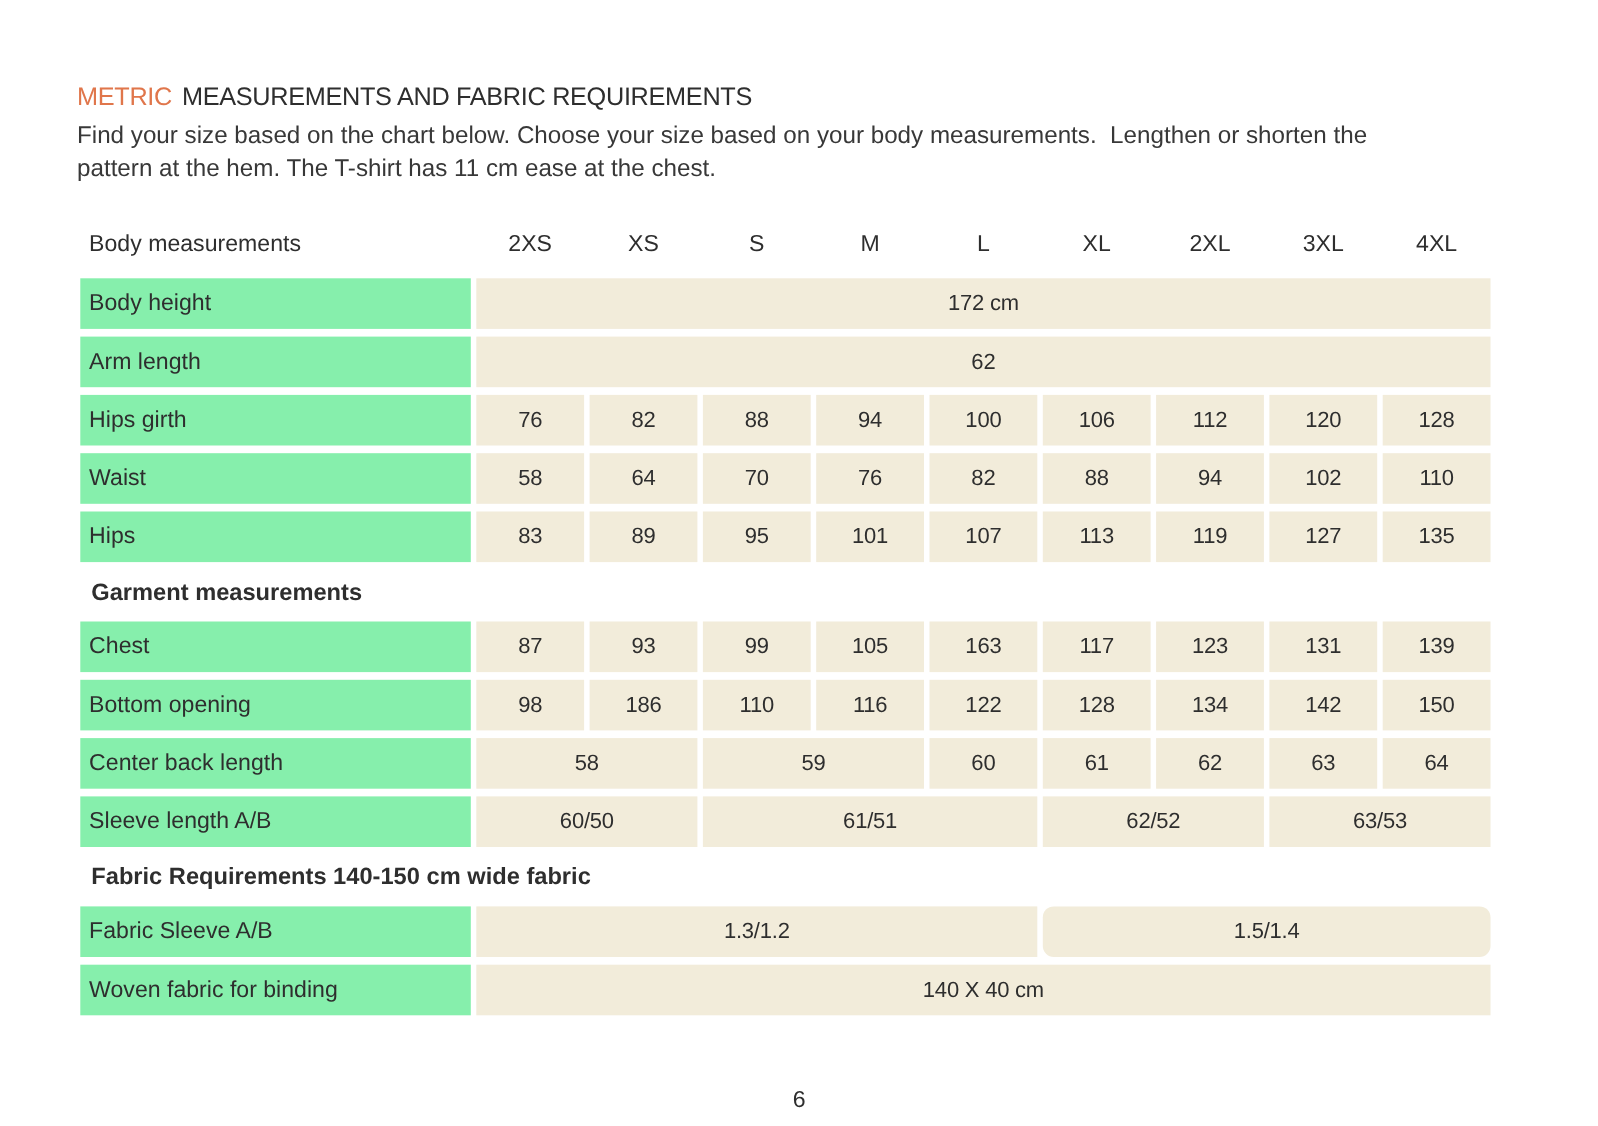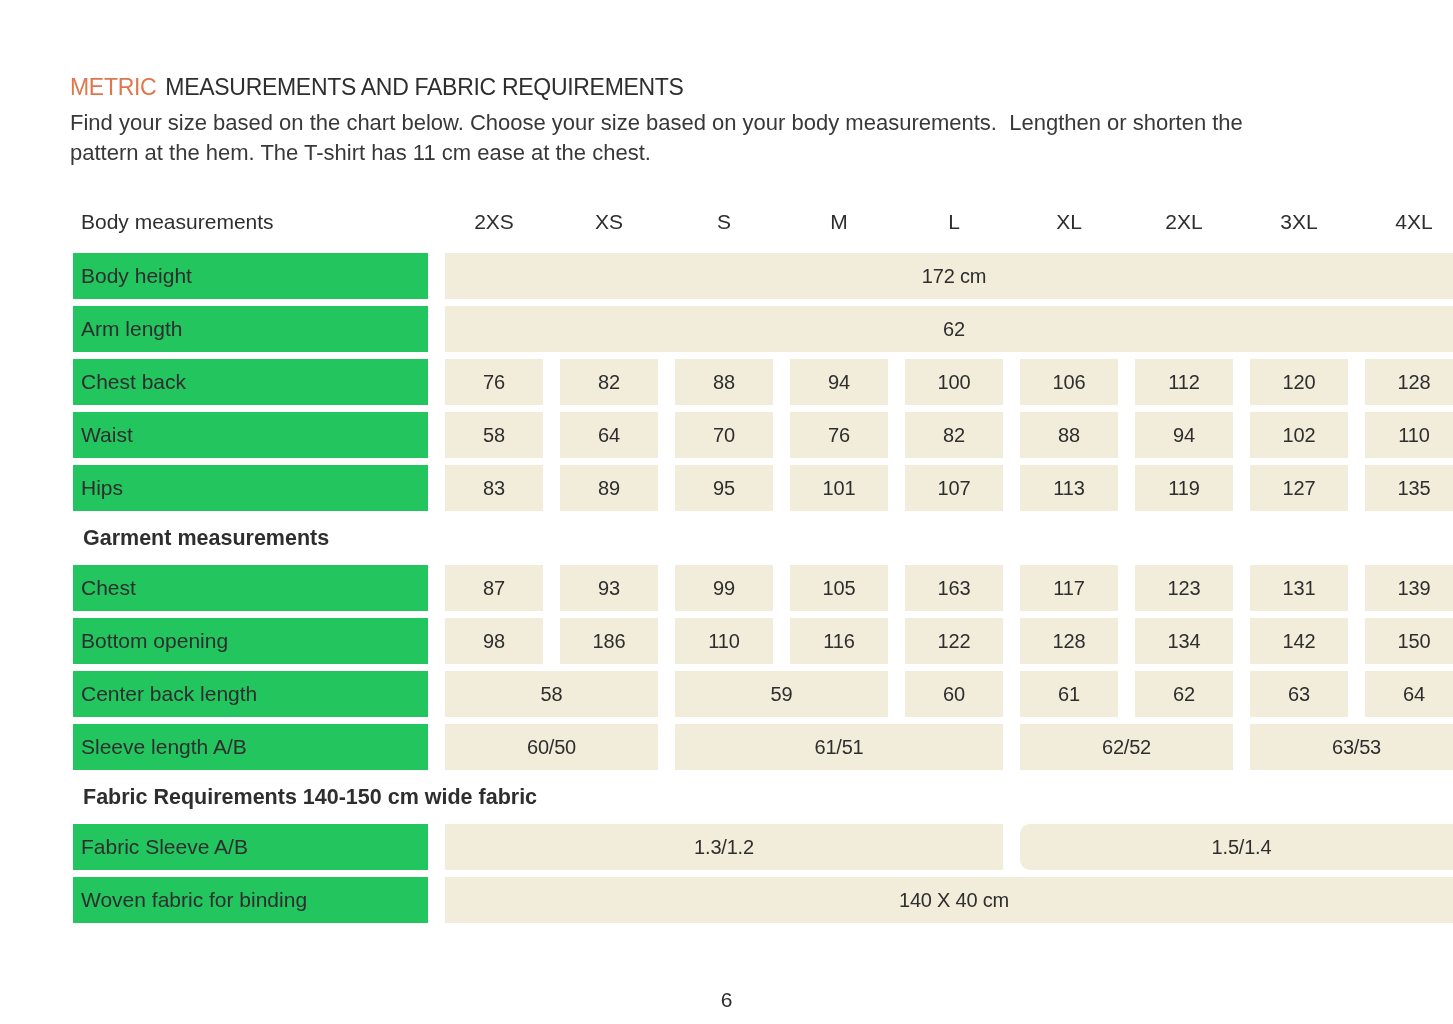--- a/index.html
+++ b/index.html
@@ -44,36 +44,36 @@
   
   .table {
     position: absolute;
     left: 73px;
     top: 204px;
     width: 1292px;
   }
   .row {
     display: grid;
     grid-template-columns: 355px repeat(9, 98px);
-    column-gap: 17px;
+    column-gap: 5px;
     margin-bottom: 7px;
     text-align: center;
   }
   .header-row { height: 36px; margin-bottom: 13px; }
   .header-label {
     display: flex; align-items: center;
     padding-left: 8px; font-size: 21px;
   }
   .size-header {
     display: flex; align-items: center; justify-content: center;
     font-size: 21px;
   }
   .data-row { height: 46px; }
   .label-cell {
-    background: #22c55e;
+    background: #86efac;
     display: flex; align-items: center;
     padding-left: 8px;
     font-size: 21px;
   }
   .data-cell {
     background: #f2ecda;
     display: flex; align-items: center; justify-content: center;
     font-size: 20px;
     letter-spacing: -0.2px;
   }
@@ -137,21 +137,21 @@
       <div class="label-cell">Body height</div>
       <div class="data-cell span-9">172 cm</div>
     </div>
 
     <div class="row data-row">
       <div class="label-cell">Arm length</div>
       <div class="data-cell span-9">62</div>
     </div>
 
     <div class="row data-row">
-      <div class="label-cell">Chest back</div>
+      <div class="label-cell">Hips girth</div>
       <div class="data-cell">76</div>
       <div class="data-cell">82</div>
       <div class="data-cell">88</div>
       <div class="data-cell">94</div>
       <div class="data-cell">100</div>
       <div class="data-cell">106</div>
       <div class="data-cell">112</div>
       <div class="data-cell">120</div>
       <div class="data-cell">128</div>
     </div>

